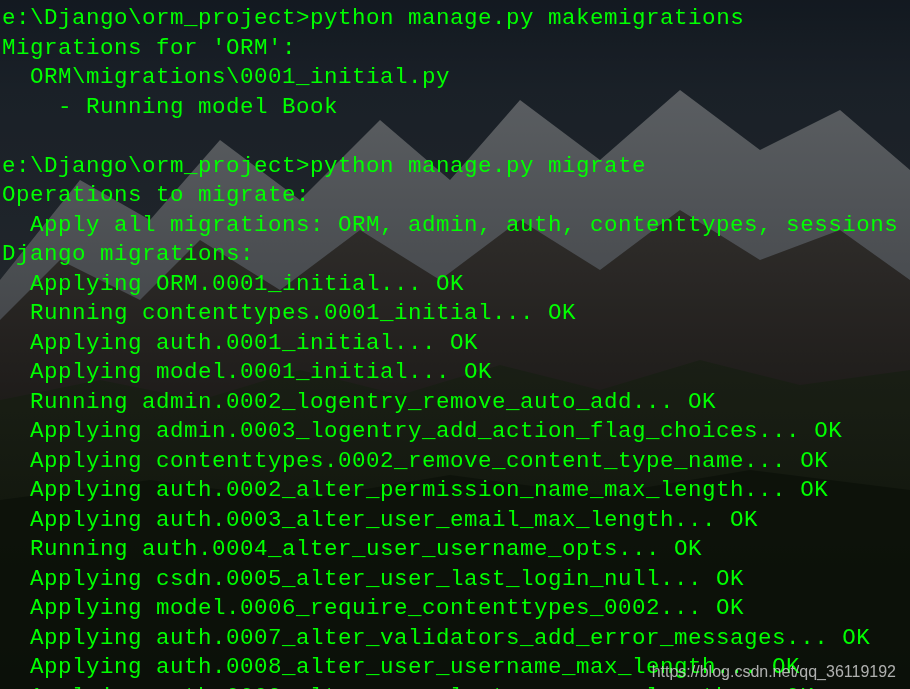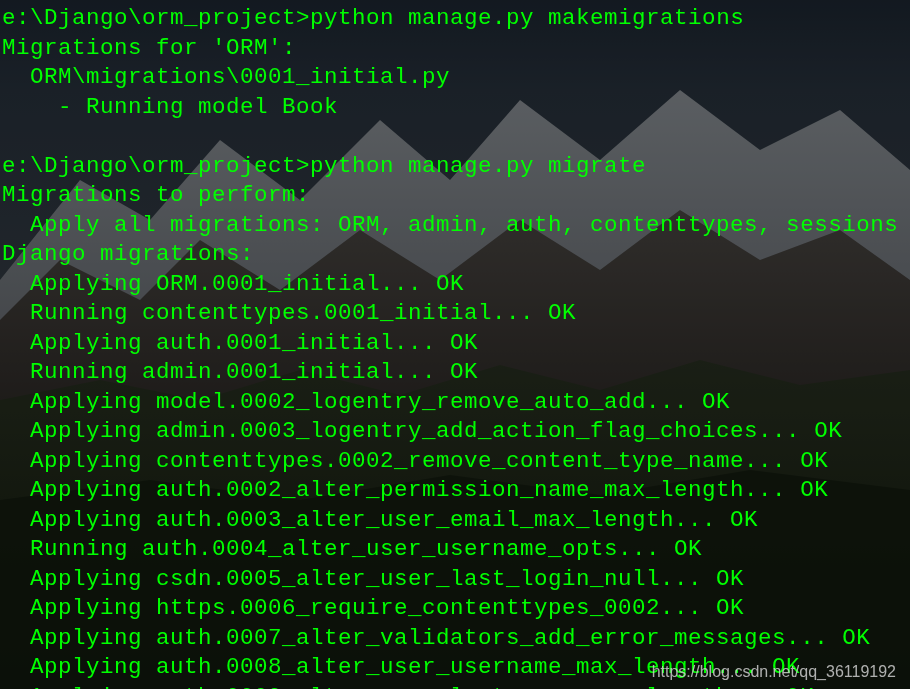--- a/index.html
+++ b/index.html
@@ -95,33 +95,33 @@
 </svg>
 
 <div class="terminal-overlay"></div>
 
 <div class="terminal"><span><span>e:\Django\orm_project&gt;</span><span>python manage.py makemigrations</span></span>
 <span>Migrations for 'ORM':</span>
 <span>  ORM\migrations\0001_initial.py</span>
 <span>    - Running model Book</span>
 <span></span>
 <span><span>e:\Django\orm_project&gt;</span><span>python manage.py migrate</span></span>
-<span>Migrations to perform:</span>
+<span>Operations to migrate:</span>
 <span>  Apply all migrations: ORM, admin, auth, contenttypes, sessions</span>
 <span>Django migrations:</span>
 <span>  Applying ORM.0001_initial... OK</span>
 <span>  Running contenttypes.0001_initial... OK</span>
 <span>  Applying auth.0001_initial... OK</span>
-<span>  Running admin.0001_initial... OK</span>
-<span>  Applying model.0002_logentry_remove_auto_add... OK</span>
+<span>  Applying model.0001_initial... OK</span>
+<span>  Running admin.0002_logentry_remove_auto_add... OK</span>
 <span>  Applying admin.0003_logentry_add_action_flag_choices... OK</span>
 <span>  Applying contenttypes.0002_remove_content_type_name... OK</span>
 <span>  Applying auth.0002_alter_permission_name_max_length... OK</span>
 <span>  Applying auth.0003_alter_user_email_max_length... OK</span>
 <span>  Running auth.0004_alter_user_username_opts... OK</span>
 <span>  Applying csdn.0005_alter_user_last_login_null... OK</span>
-<span>  Applying https.0006_require_contenttypes_0002... OK</span>
+<span>  Applying model.0006_require_contenttypes_0002... OK</span>
 <span>  Applying auth.0007_alter_validators_add_error_messages... OK</span>
 <span>  Applying auth.0008_alter_user_username_max_length... OK</span>
 <span>  Applying auth.0009_alter_user_last_name_max_length... OK</span>
 </div>
 
 <div class="watermark">https://blog.csdn.net/qq_36119192</div>
 
 </body></html>

